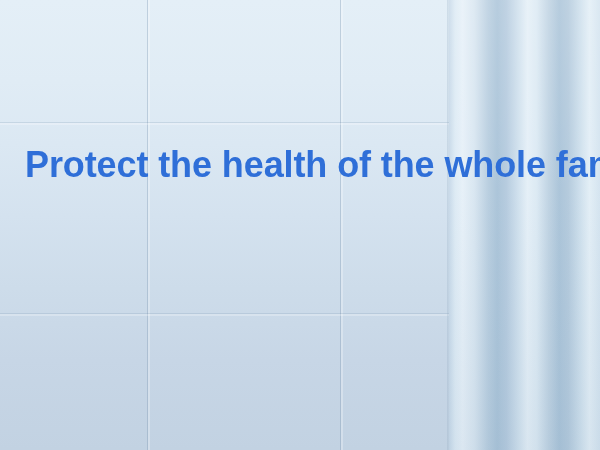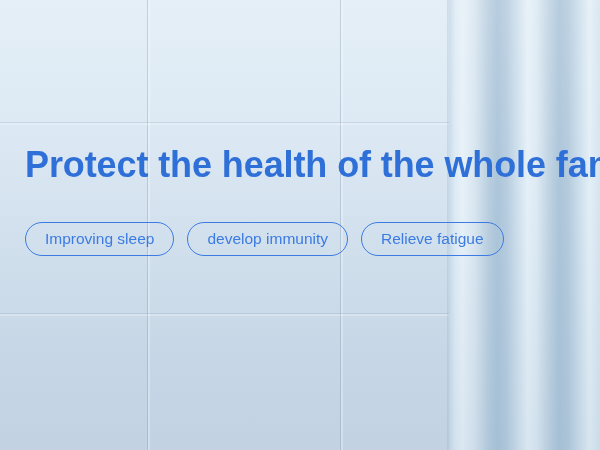--- a/index.html
+++ b/index.html
@@ -182,20 +182,15 @@
     <div class="h soft" style="top:313px"></div>
   </div>
 
   <div class="curtain-edge"></div>
   <div class="curtain"></div>
 
   <div class="content">
 
     <h1 class="headline">Protect the health of the whole family</h1>
 
-    <div class="tag-row">
-      <span class="tag">Improving sleep</span>
-      <span class="tag">develop immunity</span>
-      <span class="tag">Relieve fatigue</span>
-    </div>
 
   </div>
 </div>
 
 </body></html>

